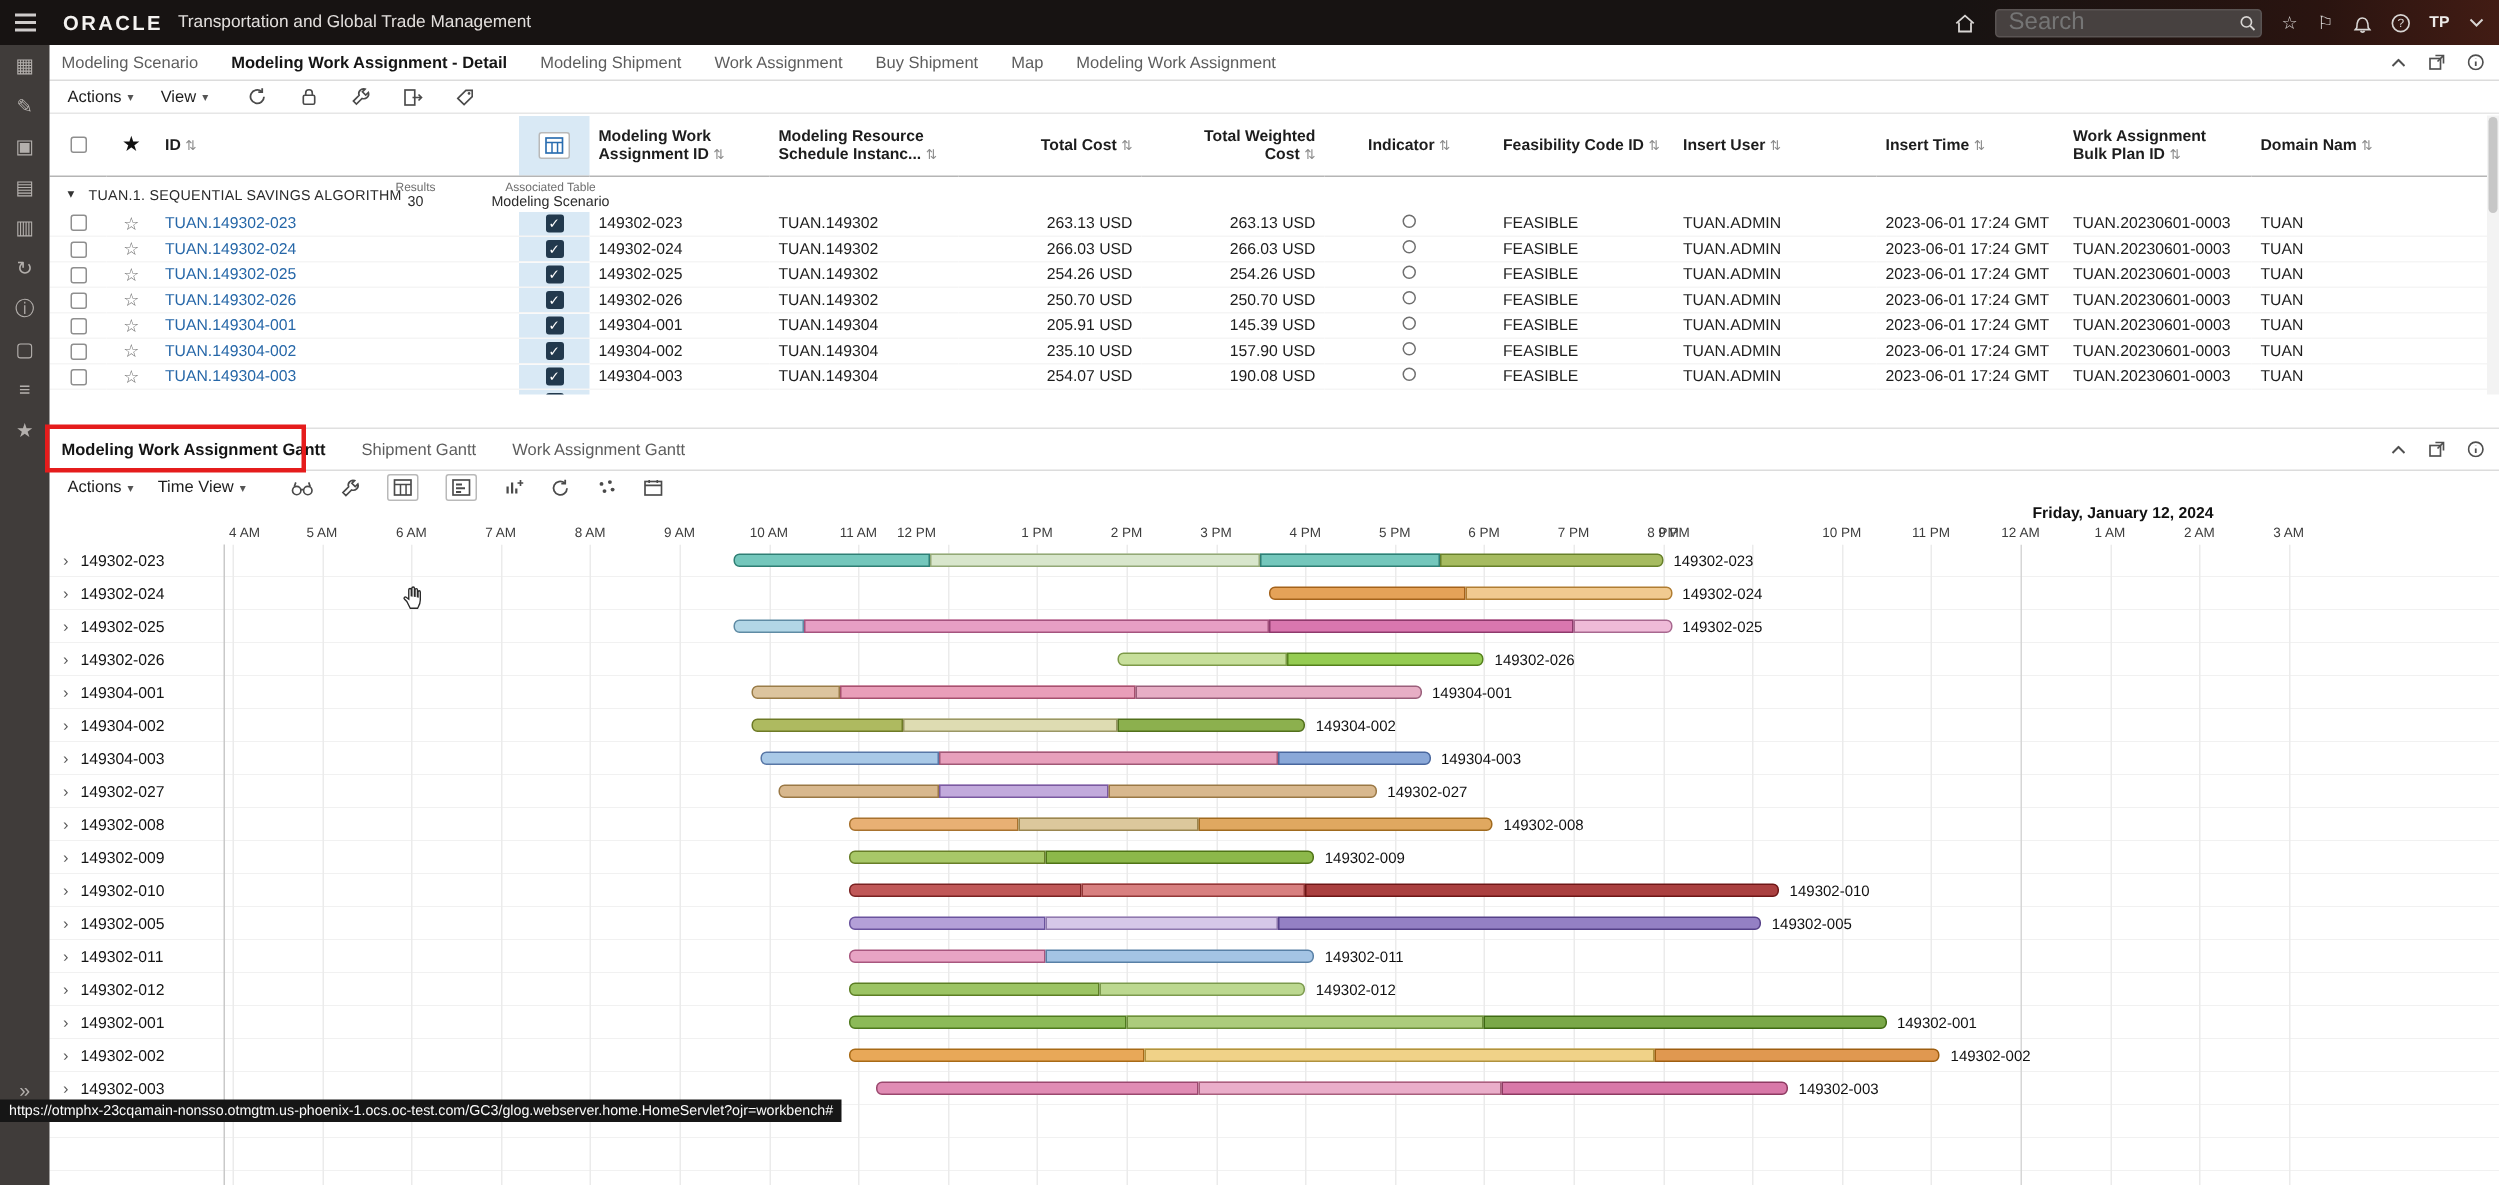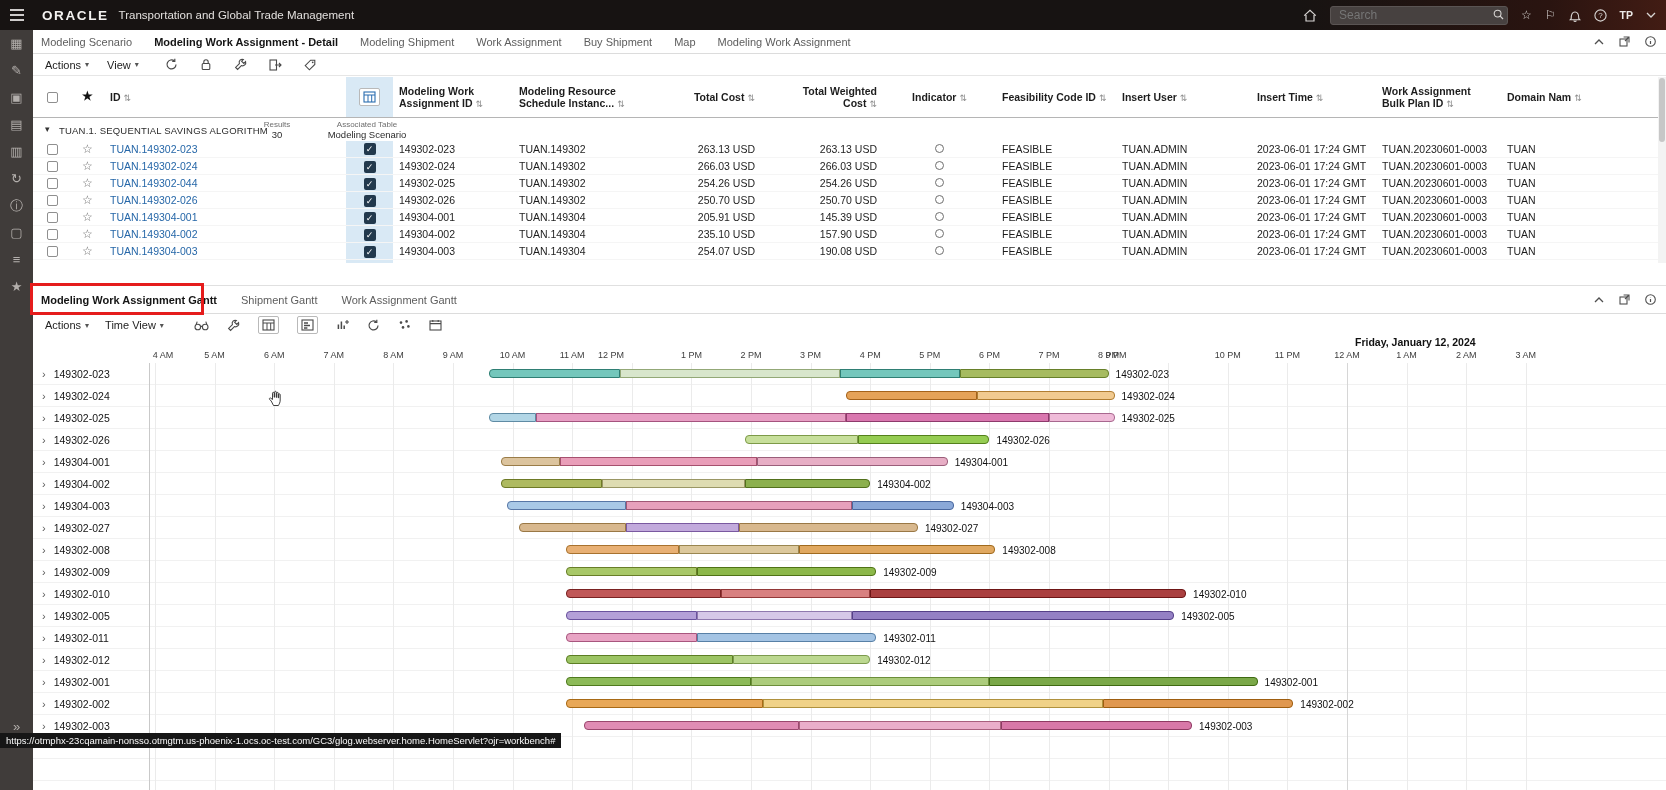--- a/index.html
+++ b/index.html
@@ -11,21 +11,21 @@
     background:linear-gradient(90deg,#171312 0%,#171312 78%,#2a1410 93%,#421c14 100%)}
   .burger{width:20px;height:12px;display:flex;flex-direction:column;justify-content:space-between;margin-right:12px;cursor:pointer}
   .burger div{height:2px;background:#cfcccb;width:14px}
   .brand{font-weight:700;font-size:13.5px;letter-spacing:1.6px;color:#f4f2f0}
   .apptitle{font-size:11.5px;color:#e2dfdd;margin-left:10px}
   .tright{margin-left:auto;display:flex;align-items:center;gap:13px}
   .iconbtn{display:inline-flex;align-items:center;justify-content:center;cursor:pointer;color:inherit}
   .tright .iconbtn{color:#d8d5d3}
   .glyph{font-size:12px;line-height:1}
   .searchbox{position:relative}
-  .searchbox input{width:178px;height:19px;background:#474140;border:1px solid #5a5453;border-radius:3px;color:#d8d5d3;font-size:12px;padding:0 22px 0 8px;font-family:inherit;outline:none}
+  .searchbox input{width:178px;height:19px;background:#474140;border:1px solid #5a5453;border-radius:3px;color:#d8d5d3;font-size:16px;padding:0 22px 0 8px;font-family:inherit;outline:none}
   .searchbox .iconbtn{position:absolute;right:4px;top:4px}
   .userchip{font-size:10.5px;font-weight:700;color:#eceae8}
 
   
   .sidebar{position:absolute;top:30px;left:0;width:33px;height:760px;background:#403c3a;z-index:30}
   .sbi{width:33px;height:27px;display:flex;align-items:center;justify-content:center;color:#b3afac;font-size:13px;cursor:pointer}
   .sbexpand{position:absolute;bottom:56px;left:0;width:33px;text-align:center;color:#b3afac;font-size:13px;cursor:pointer}
 
   
   .content{position:absolute;left:33px;top:30px;right:0;bottom:0;background:#fff}
@@ -328,21 +328,21 @@
             <td class="ctr"><span class="indc"></span></td>
             <td>FEASIBLE</td>
             <td>TUAN.ADMIN</td>
             <td>2023-06-01 17:24 GMT</td>
             <td>TUAN.20230601-0003</td>
             <td>TUAN</td>
           </tr>
           <tr>
             <td class="ctr"><span class="cb"></span></td>
             <td class="ctr"><span class="staro">☆</span></td>
-            <td><a class="lnk">TUAN.149302-044</a></td>
+            <td><a class="lnk">TUAN.149302-025</a></td>
             <td class="c-assoc"><span class="cbc">✓</span></td>
             <td>149302-025</td>
             <td>TUAN.149302</td>
             <td class="r">254.26 USD</td>
             <td class="r">254.26 USD</td>
             <td class="ctr"><span class="indc"></span></td>
             <td>FEASIBLE</td>
             <td>TUAN.ADMIN</td>
             <td>2023-06-01 17:24 GMT</td>
             <td>TUAN.20230601-0003</td>

